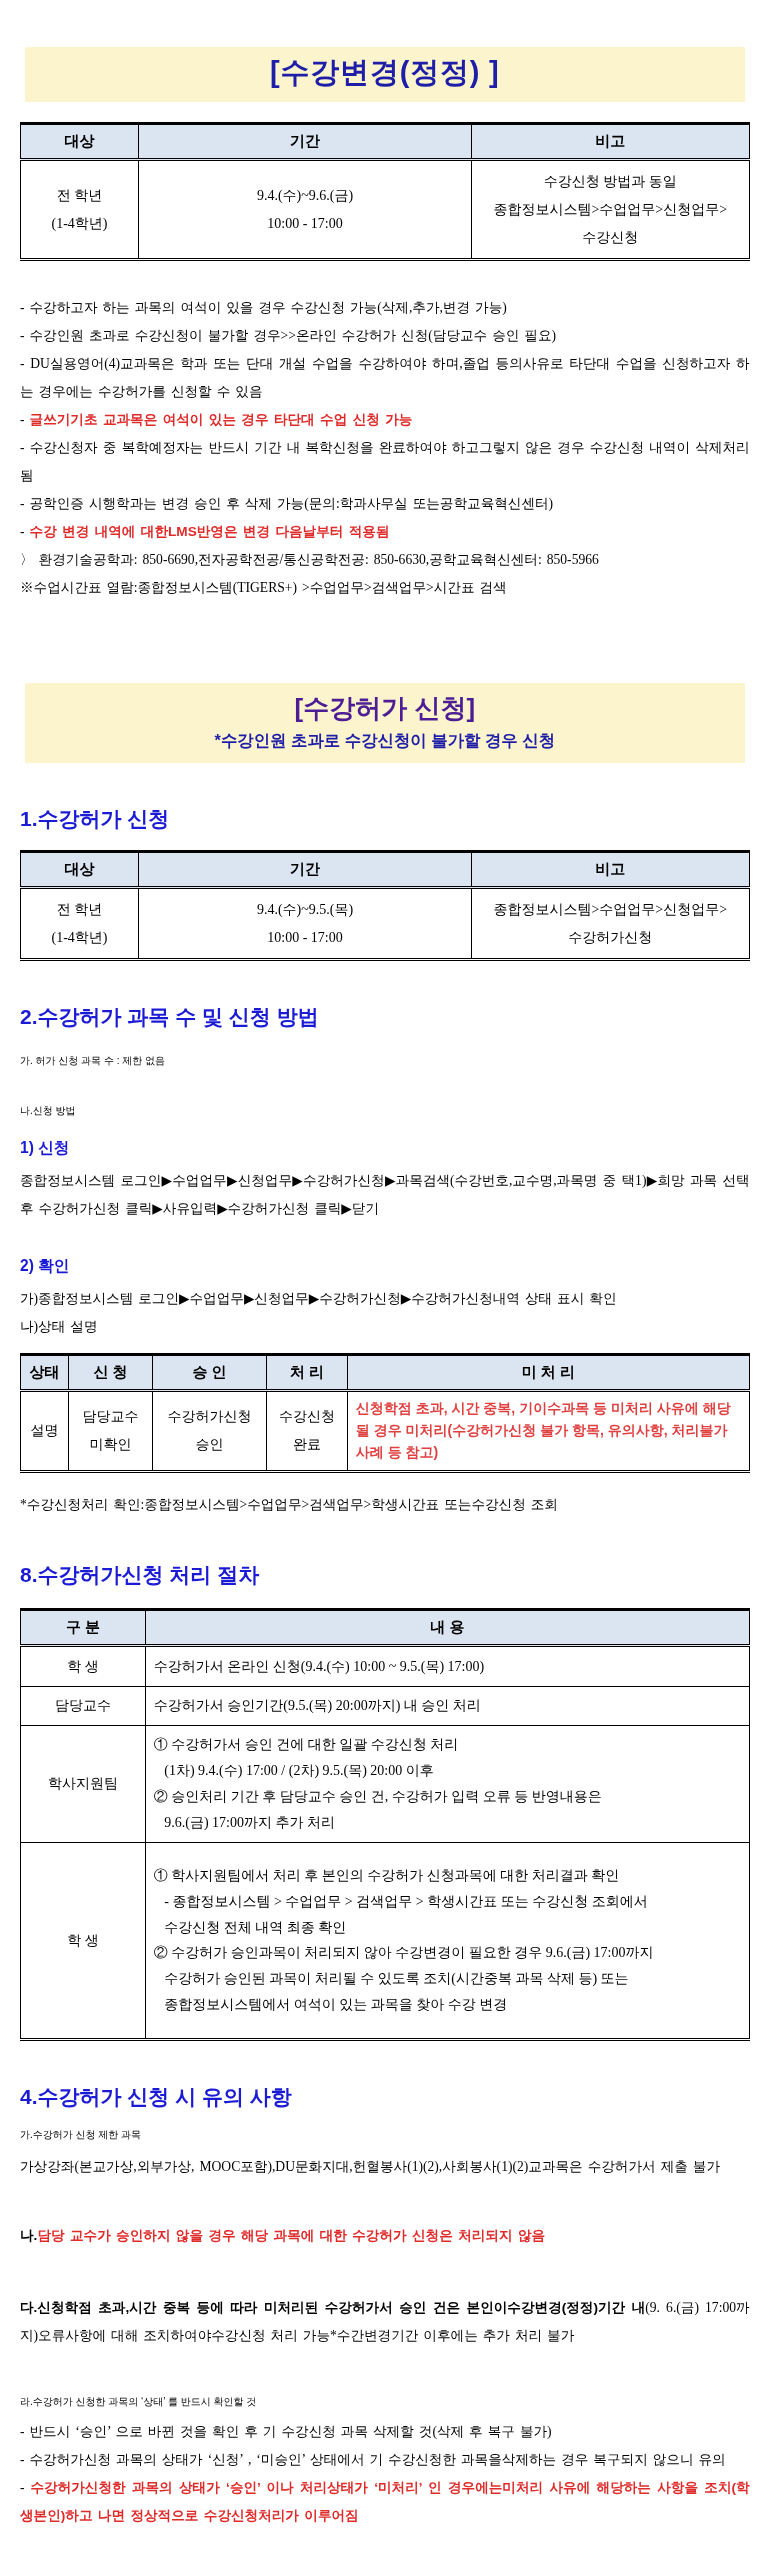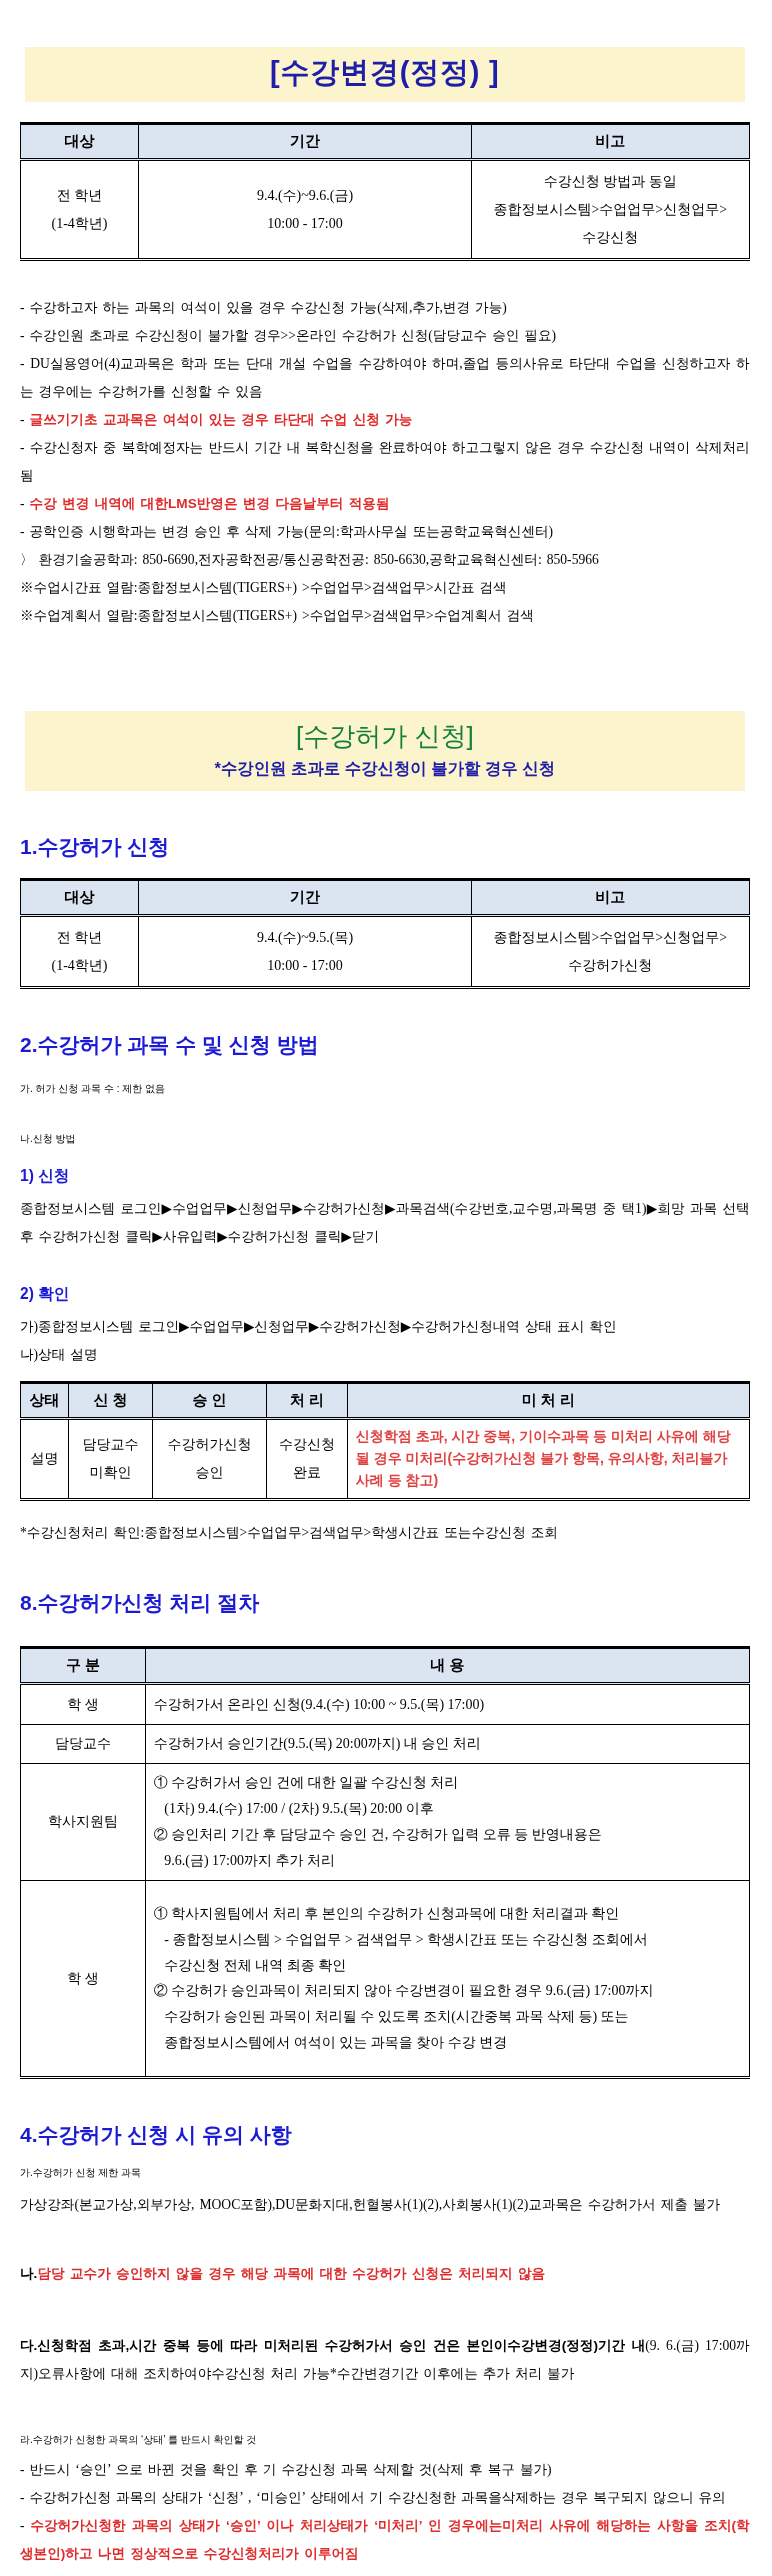--- a/index.html
+++ b/index.html
@@ -5,22 +5,22 @@
   html,body{margin:0;padding:0;background:#ffffff;}
   body{width:773px;color:#000;font-family:"Liberation Serif","DejaVu Serif",serif;}
   .page{padding:0 23.4px 70px 20px;}
 
   
   .banner{background:#FCF4CC;text-align:center;}
   .banner1{margin:47px 4.7px 20px 4.7px;padding:6.2px 0 9.3px 0;}
   .banner1 .t{font-family:"Liberation Sans","DejaVu Sans",sans-serif;font-weight:bold;
     font-size:29px;color:#1E1EA8;letter-spacing:0.8px;}
   .banner2{margin:81px 4.7px 0 4.7px;padding:7.8px 0 11px 0;}
-  .banner2 .t{font-family:"Liberation Sans","DejaVu Sans",sans-serif;font-weight:normal;
-    font-size:26px;color:#15803d;}
+  .banner2 .t{font-family:"Liberation Sans","DejaVu Sans",sans-serif;font-weight:bold;
+    font-size:26px;color:#4c1d95;}
   .banner2 .s{font-family:"Liberation Sans","DejaVu Sans",sans-serif;font-weight:bold;
     font-size:16.4px;color:#1E1EA8;margin-top:4.7px;}
 
   
   .sec-heading{font-family:"Liberation Sans","DejaVu Sans",sans-serif;font-weight:bold;
     font-size:21px;color:#1B1BD6;margin:42px 0 17px 0;}
   .sub-bold{font-family:"Liberation Sans","DejaVu Sans",sans-serif;font-weight:normal;
     font-size:10px;color:#000;margin:23.4px 0 9.3px 0;}
   .sub-blue{font-family:"Liberation Sans","DejaVu Sans",sans-serif;font-weight:bold;
     font-size:15.6px;color:#1B1BD6;margin:33px 0 7.8px 0;}
@@ -43,21 +43,21 @@
     border-right:1.6px solid #000;border-top:0.8px solid #000;vertical-align:middle;}
   .doc-table td.center{text-align:center;padding:6.2px 3.1px;}
   .pre{white-space:pre-line;}
   .loose{line-height:2.0;}
   .th-blue{color:#2929DD;}
   .th-navy{color:#1A1A7E;}
   .cell-red{color:#E04040;font-family:"Liberation Sans","DejaVu Sans",sans-serif;
     font-weight:bold;font-size:13.2px;line-height:1.55;text-align:left;}
   .proc td{line-height:1.85;}
   .mt16{margin-top:12.5px;}
-  .mt20{margin-top:29px;border-radius:14px;}
+  .mt20{margin-top:19px;border-radius:14px;}
 </style>
 </head>
 <body>
 
 <div class="page">
 
   <div class="banner banner1">
     <div class="t">[수강변경(정정) ]</div>
   </div>
 
@@ -86,25 +86,24 @@
       </tr>
     </tbody>
   </table>
 
   <div class="gap-top">
     <p class="note">- 수강하고자 하는 과목의 여석이 있을 경우 수강신청 가능(삭제,추가,변경 가능)</p>
     <p class="note">- 수강인원 초과로 수강신청이 불가할 경우&gt;&gt;온라인 수강허가 신청(담당교수 승인 필요)</p>
     <p class="note">- DU실용영어(4)교과목은 학과 또는 단대 개설 수업을 수강하여야 하며,졸업 등의사유로 타단대 수업을 신청하고자 하는 경우에는 수강허가를 신청할 수 있음</p>
     <p class="note"><span>- </span><span class="red-bold">글쓰기기초 교과목은 여석이 있는 경우 타단대 수업 신청 가능</span></p>
     <p class="note">- 수강신청자 중 복학예정자는 반드시 기간 내 복학신청을 완료하여야 하고그렇지 않은 경우 수강신청 내역이 삭제처리됨</p>
+    <p class="note">- 공학인증 시행학과는 변경 승인 후 삭제 가능(문의:학과사무실 또는공학교육혁신센터)</p>
     <p class="note"><span>- </span><span class="red-bold">수강 변경 내역에 대한LMS반영은 변경 다음날부터 적용됨</span></p>
-    <p class="note">- 공학인증 시행학과는 변경 승인 후 삭제 가능(문의:학과사무실 또는공학교육혁신센터)</p>
     <p class="note">〉 환경기술공학과: 850-6690,전자공학전공/통신공학전공: 850-6630,공학교육혁신센터: 850-5966</p>
     <p class="note">※수업시간표 열람:종합정보시스템(TIGERS+) &gt;수업업무&gt;검색업무&gt;시간표 검색</p>
-    <p class="note">※수업계획서 열람:종합정보시스템(TIGERS+) &gt;수업업무&gt;검색업무&gt;수업계획서 검색</p>
   </div>
 
   <div class="banner banner2">
     <div class="t">[수강허가 신청]</div>
     <div class="s">*수강인원 초과로 수강신청이 불가할 경우 신청</div>
   </div>
 
   <div class="sec-heading">1.수강허가 신청</div>
 
   <table class="doc-table">

